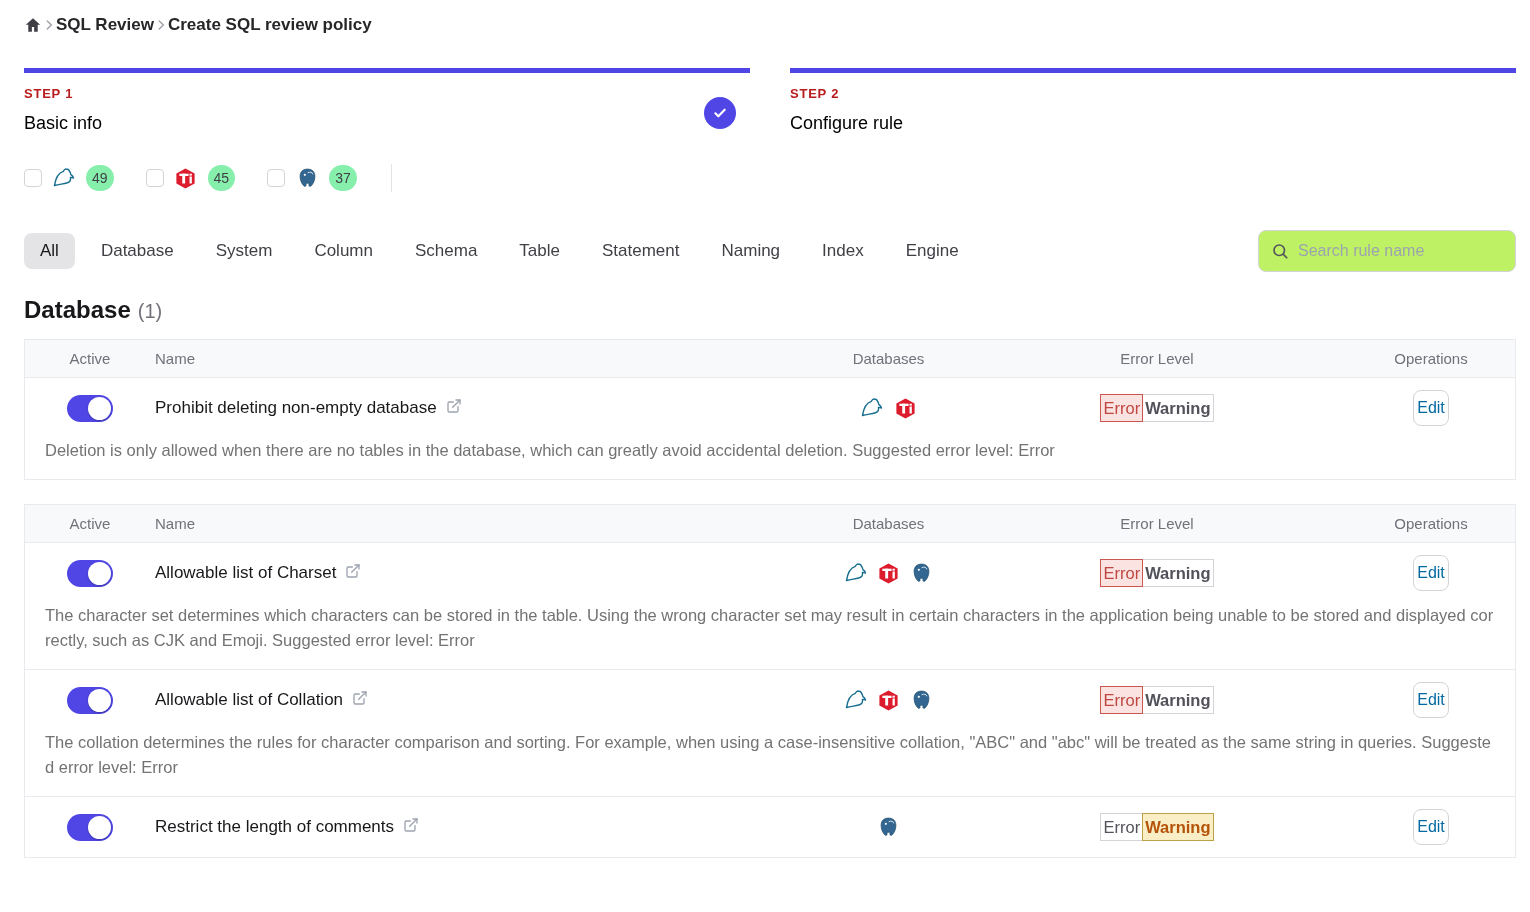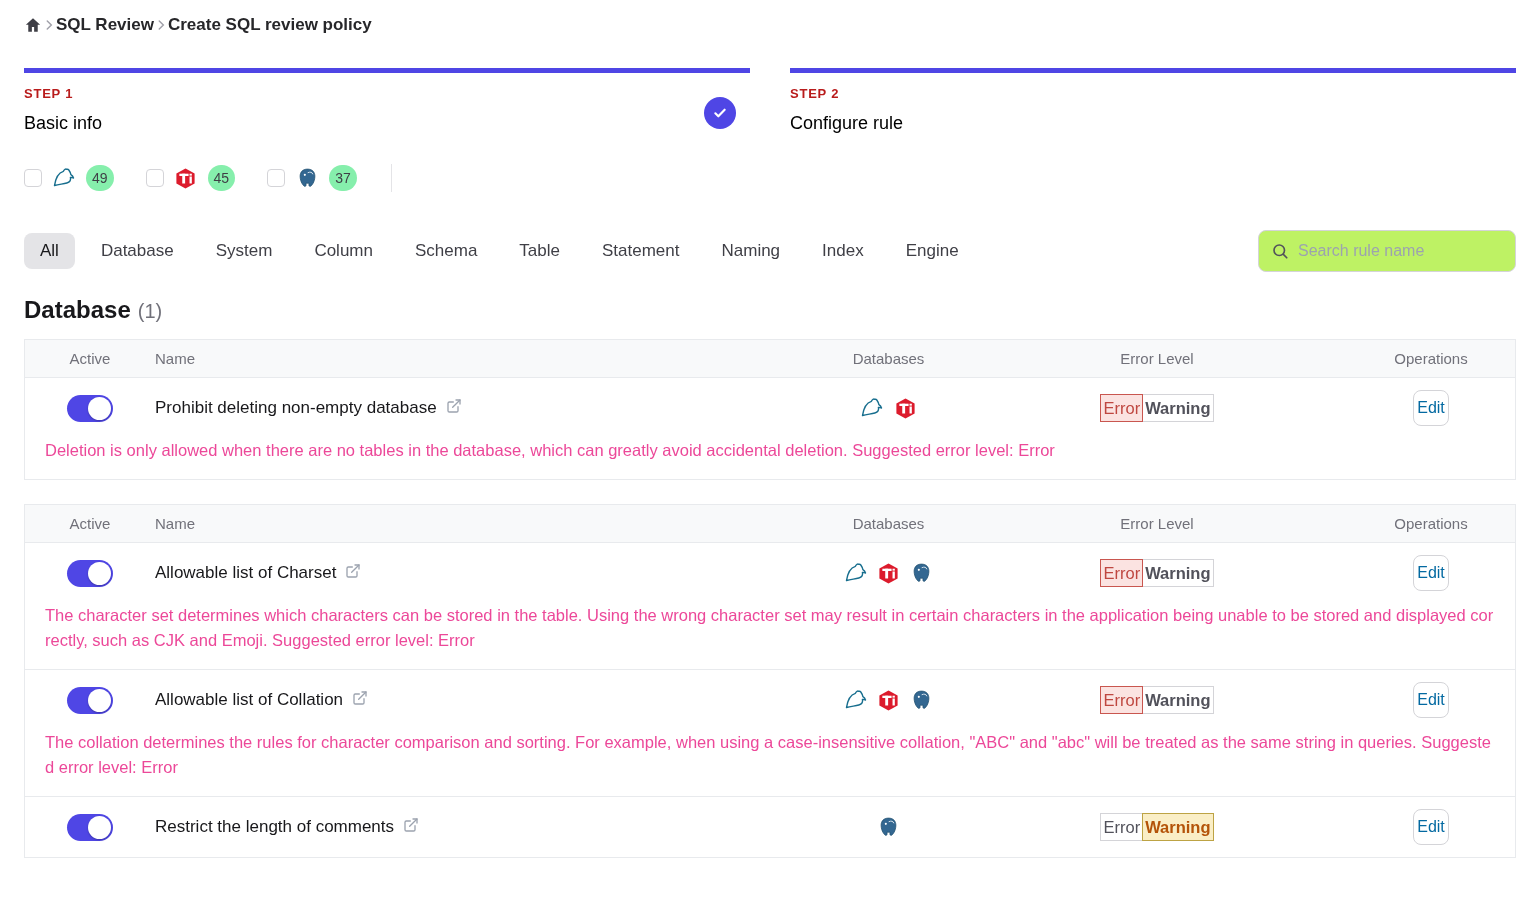--- a/index.html
+++ b/index.html
@@ -63,21 +63,21 @@
   .name-cell { display:flex; align-items:center; gap:9px; font-size:17px; color:#18181b; cursor:pointer; }
   .engines-cell { display:flex; justify-content:center; align-items:center; gap:9px; }
   .level-group { display:flex; justify-content:center; }
   .level-btn { height:28px; padding:0 2px; font-size:16.5px; background:#fff; border:1px solid #d4d4d8;
     color:#52525b; border-radius:0; cursor:pointer; font-family:"Liberation Sans", sans-serif; }
   .level-btn + .level-btn { margin-left:-1px;font-weight:bold; }
   .level-btn.sel-error { background:#fbe3e1; border-color:#c9564f; color:#bf4740; position:relative; z-index:1; }
   .level-btn.sel-warning { background:#faeec6; border-color:#bda344; color:#b45309; position:relative; z-index:1; }
   .edit-btn { padding:8px 3px; font-size:16px; border:1px solid #d4d4d8; border-radius:8px; background:#fff;
     color:#0369a1; cursor:pointer; font-family:"Liberation Sans", sans-serif; }
-  .rule-desc { padding:0 20px 16px 20px; color:#ec4899; font-size:16.5px; line-height:25px;
+  .rule-desc { padding:0 20px 16px 20px; color:#737373; font-size:16.5px; line-height:25px;
     word-break:break-all; }
 </style>
 </head>
 <body>
 
 <div class="page">
 
   <div class="breadcrumb">
     <span class="bc-sep">
       <svg width="18" height="18" viewBox="0 0 24 24" fill="#3f3f46">

